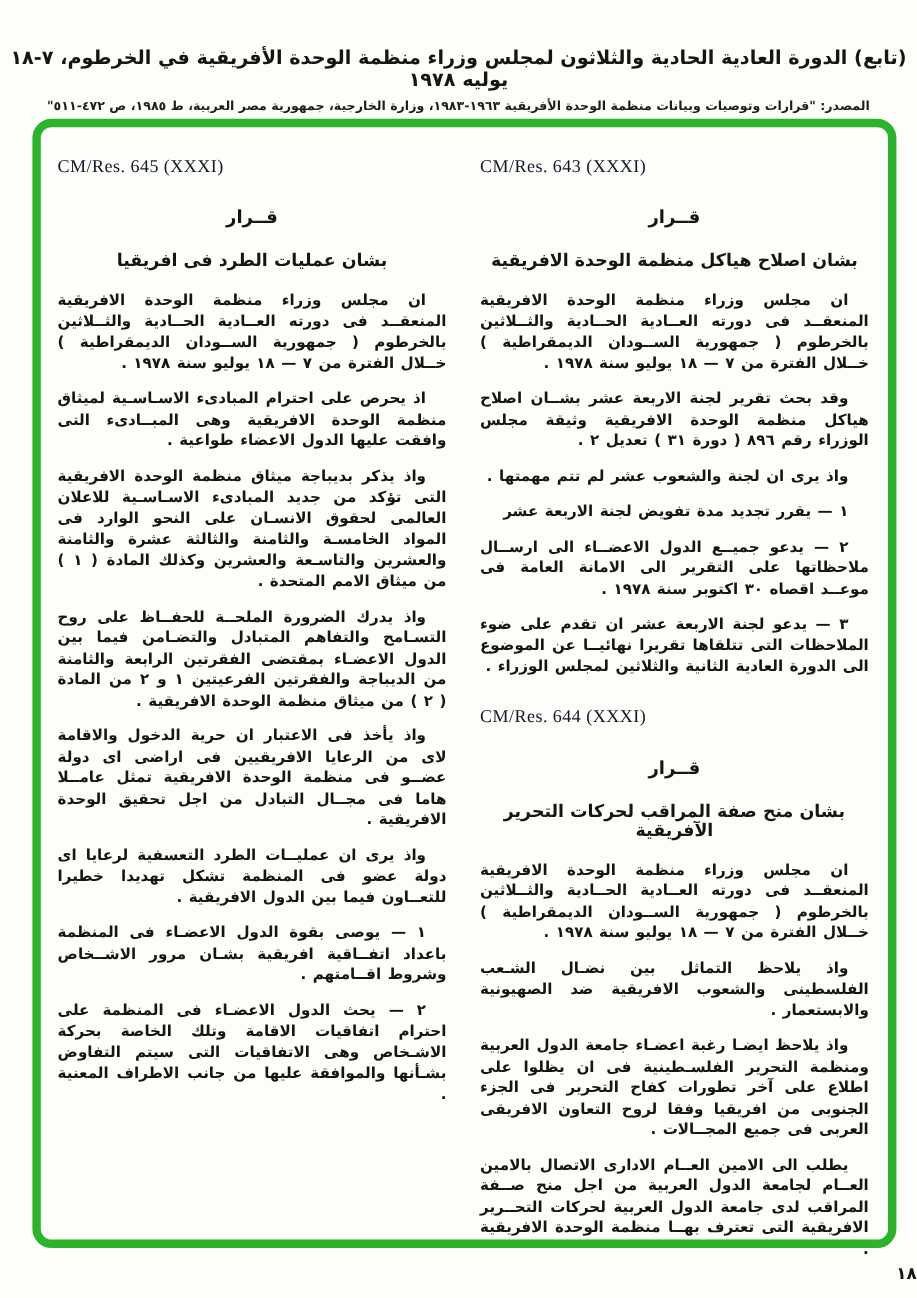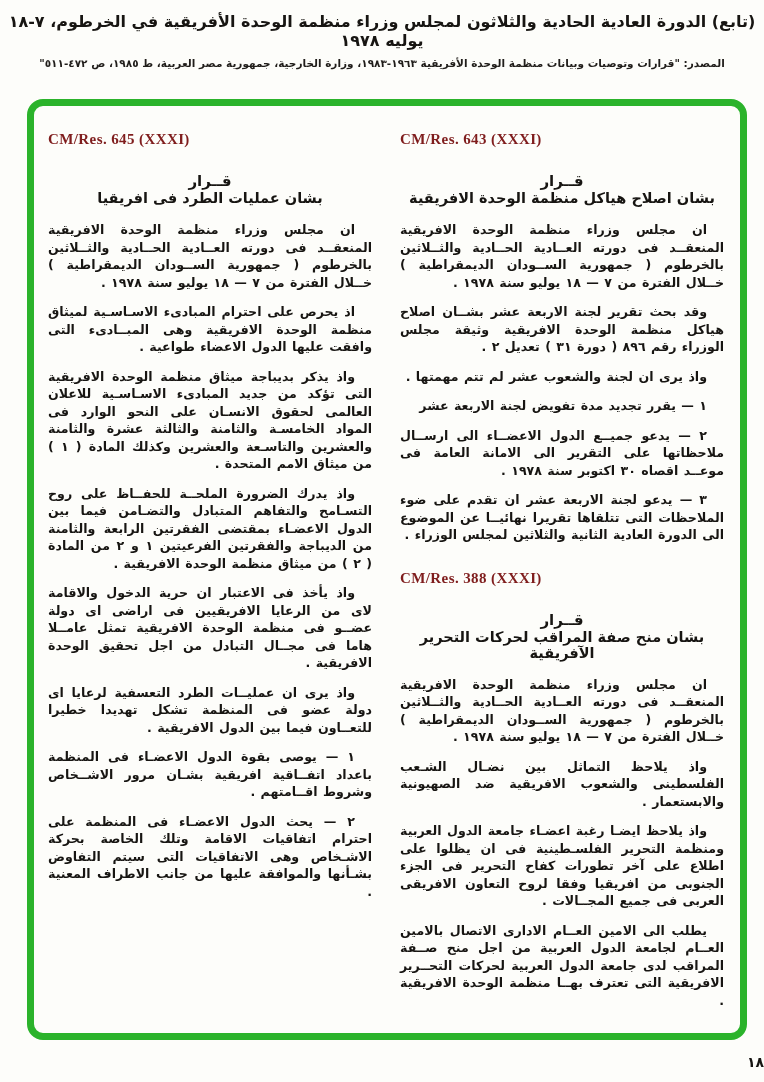--- a/index.html
+++ b/index.html
@@ -1,42 +1,42 @@
 <!DOCTYPE html>
 <html lang="ar"><head>
 <meta charset="utf-8">
 <style>
   html,body { margin:0; padding:0; background:#ffffff; }
   .page {
     position:relative; width:764px; height:1082px;
     background:#fdfdfa; overflow:hidden;
     font-family:"DejaVu Sans", sans-serif; color:#171512;
   }
-  .header { position:absolute; top:12px; left:0; right:0; text-align:center; direction:rtl; }
+  .header { position:absolute; top:38px; left:0; right:0; text-align:center; direction:rtl; }
   .header-line1 { font-size:16px; font-weight:bold; letter-spacing:0; }
   .header-line2 { font-size:10.5px; font-weight:bold; margin-top:7px; color:#201d1a; }
   .frame {
     position:absolute; left:27px; top:99px; width:720px; height:941px;
     box-sizing:border-box; border:7px solid #2bb32b; border-radius:16px;
     background:transparent;
   }
   .columns {
     position:absolute; top:131px; left:48px; width:676px;
     display:flex; gap:28px; direction:rtl;
   }
   .col { width:324px; }
   .ref {
     direction:ltr; text-align:left;
     font-family:"Liberation Serif", serif;
-    font-size:15px; font-weight:700; letter-spacing:0.4px;
-    color:#7f1d1d;
+    font-size:15px; font-weight:400; letter-spacing:0.4px;
+    color:#0f172a;
   }
   .ref.spaced { margin-top:26px; }
   .kicker { text-align:center; font-weight:bold; font-size:15px; margin-top:24px; }
-  .res-title { text-align:center; font-weight:bold; font-size:14.5px; }
+  .res-title { text-align:center; font-weight:bold; font-size:14.5px; margin-top:20px; }
   .col p {
     margin:12px 0 0 0;
     font-size:12.6px; line-height:17.5px;
     font-weight:bold;
     text-align:justify; text-indent:17px;
     word-spacing:1px;
   }
   .col p.first { margin-top:15px; }
   .pagenum {
     position:absolute; bottom:12px; left:0; right:0;
@@ -64,21 +64,21 @@
         <div class="res-title">بشان اصلاح هياكل منظمة الوحدة الافريقية</div>
         <p class="first">ان مجلس وزراء منظمة الوحدة الافريقية المنعقــد فى دورته العــادية الحــادية والثــلاثين بالخرطوم ( جمهورية الســودان الديمقراطية ) خــلال الفترة من ٧ — ١٨ يوليو سنة ١٩٧٨ .</p>
         <p>وقد بحث تقرير لجنة الاربعة عشر بشــان اصلاح هياكل منظمة الوحدة الافريقية وثيقة مجلس الوزراء رقم ٨٩٦ ( دورة ٣١ ) تعديل ٢ .</p>
         <p>واذ يرى ان لجنة والشعوب عشر لم تتم مهمتها .</p>
         <p>١ — يقرر تجديد مدة تفويض لجنة الاربعة عشر</p>
         <p>٢ — يدعو جميــع الدول الاعضــاء الى ارســال ملاحظاتها على التقرير الى الامانة العامة فى موعــد اقصاه ٣٠ اكتوبر سنة ١٩٧٨ .</p>
         <p>٣ — يدعو لجنة الاربعة عشر ان تقدم على ضوء الملاحظات التى تتلقاها تقريرا نهائيــا عن الموضوع الى الدورة العادية الثانية والثلاثين لمجلس الوزراء .</p>
       </article>
 
       <article>
-        <div class="ref spaced">CM/Res. 388 (XXXI)</div>
+        <div class="ref spaced">CM/Res. 644 (XXXI)</div>
         <div class="kicker">قــرار</div>
         <div class="res-title">بشان منح صفة المراقب لحركات التحرير الآفريقية</div>
         <p class="first">ان مجلس وزراء منظمة الوحدة الافريقية المنعقــد فى دورته العــادية الحــادية والثــلاثين بالخرطوم ( جمهورية الســودان الديمقراطية ) خــلال الفترة من ٧ — ١٨ يوليو سنة ١٩٧٨ .</p>
         <p>واذ يلاحظ التماثل بين نضـال الشـعب الفلسطينى والشعوب الافريقية ضد الصهيونية والابستعمار .</p>
         <p>واذ يلاحظ ايضـا رغبة اعضـاء جامعة الدول العربية ومنظمة التحرير الفلسـطينية فى ان يظلوا على اطلاع على آخر تطورات كفاح التحرير فى الجزء الجنوبى من افريقيا وفقا لروح التعاون الافريقى العربى فى جميع المجــالات .</p>
         <p>يطلب الى الامين العــام الادارى الاتصال بالامين العــام لجامعة الدول العربية من اجل منح صــفة المراقب لدى جامعة الدول العربية لحركات التحــرير الافريقية التى تعترف بهــا منظمة الوحدة الافريقية .</p>
       </article>
     </section>
 
     <section class="col">

